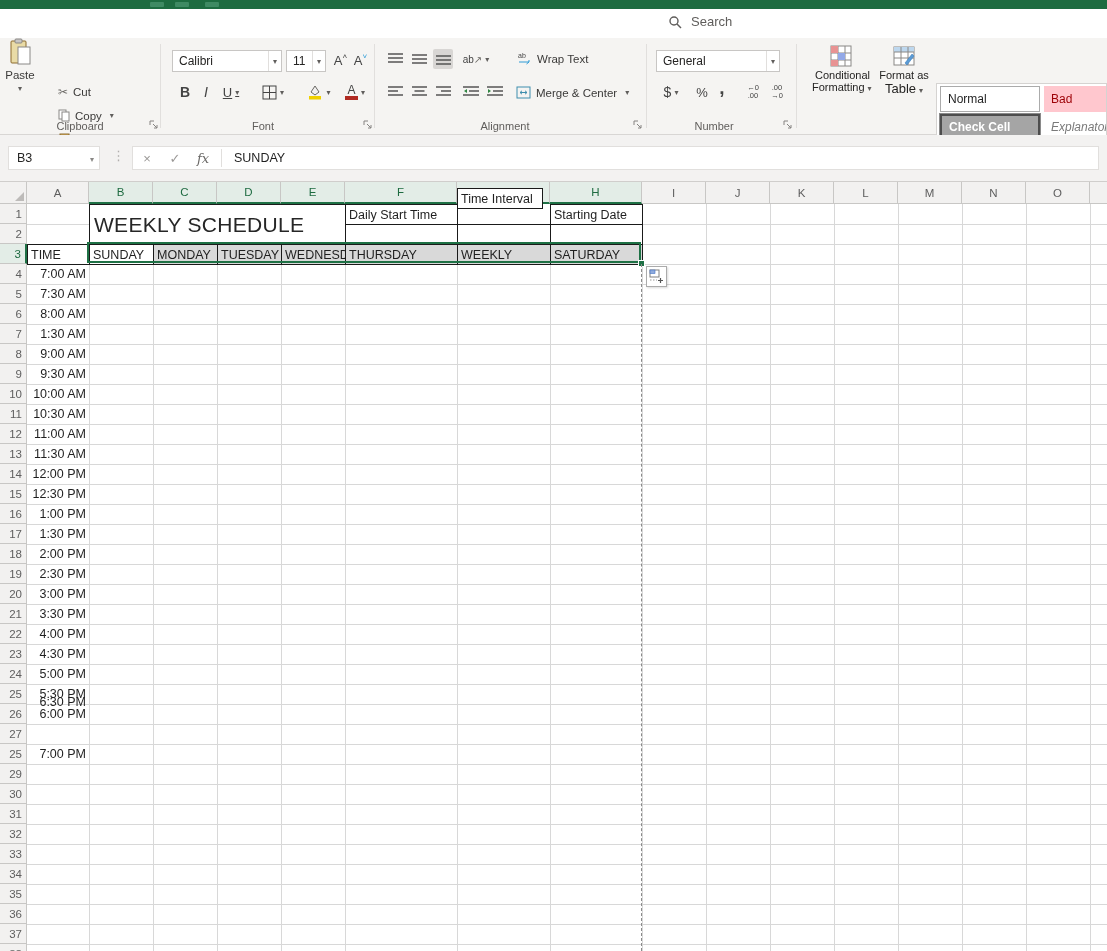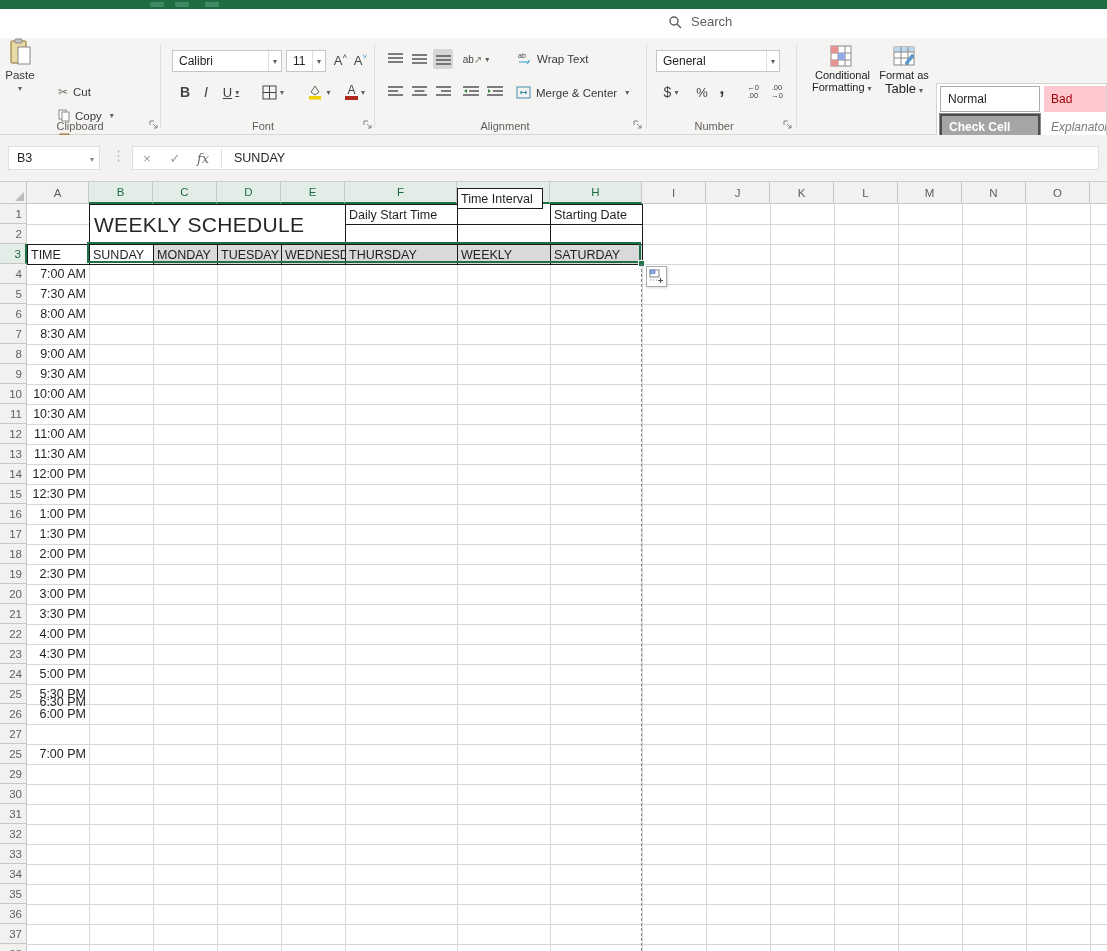--- a/index.html
+++ b/index.html
@@ -485,21 +485,21 @@
         <div class="cell day active" style="left: 89px; top: 62px; width: 65px; height: 21px;">SUNDAY</div>
         <div class="cell day" style="left: 153px; top: 62px; width: 65px; height: 21px;">MONDAY</div>
         <div class="cell day" style="left: 217px; top: 62px; width: 65px; height: 21px;">TUESDAY</div>
         <div class="cell day" style="left: 281px; top: 62px; width: 65px; height: 21px;">WEDNESDAY</div>
         <div class="cell day" style="left: 345px; top: 62px; width: 113px; height: 21px;">THURSDAY</div>
         <div class="cell day" style="left: 457px; top: 62px; width: 94px; height: 21px;">WEEKLY</div>
         <div class="cell day" style="left: 550px; top: 62px; width: 93px; height: 21px;">SATURDAY</div>
         <div class="cell timeval" style="left: 27px; top: 82px; width: 62px; height: 20px;">7:00 AM</div>
         <div class="cell timeval" style="left: 27px; top: 102px; width: 62px; height: 20px;">7:30 AM</div>
         <div class="cell timeval" style="left: 27px; top: 122px; width: 62px; height: 20px;">8:00 AM</div>
-        <div class="cell timeval" style="left: 27px; top: 142px; width: 62px; height: 20px;">8:30 AM</div>
+        <div class="cell timeval" style="left: 27px; top: 142px; width: 62px; height: 20px;">1:30 AM</div>
         <div class="cell timeval" style="left: 27px; top: 162px; width: 62px; height: 20px;">9:00 AM</div>
         <div class="cell timeval" style="left: 27px; top: 182px; width: 62px; height: 20px;">9:30 AM</div>
         <div class="cell timeval" style="left: 27px; top: 202px; width: 62px; height: 20px;">10:00 AM</div>
         <div class="cell timeval" style="left: 27px; top: 222px; width: 62px; height: 20px;">10:30 AM</div>
         <div class="cell timeval" style="left: 27px; top: 242px; width: 62px; height: 20px;">11:00 AM</div>
         <div class="cell timeval" style="left: 27px; top: 262px; width: 62px; height: 20px;">11:30 AM</div>
         <div class="cell timeval" style="left: 27px; top: 282px; width: 62px; height: 20px;">12:00 PM</div>
         <div class="cell timeval" style="left: 27px; top: 302px; width: 62px; height: 20px;">12:30 PM</div>
         <div class="cell timeval" style="left: 27px; top: 322px; width: 62px; height: 20px;">1:00 PM</div>
         <div class="cell timeval" style="left: 27px; top: 342px; width: 62px; height: 20px;">1:30 PM</div>

